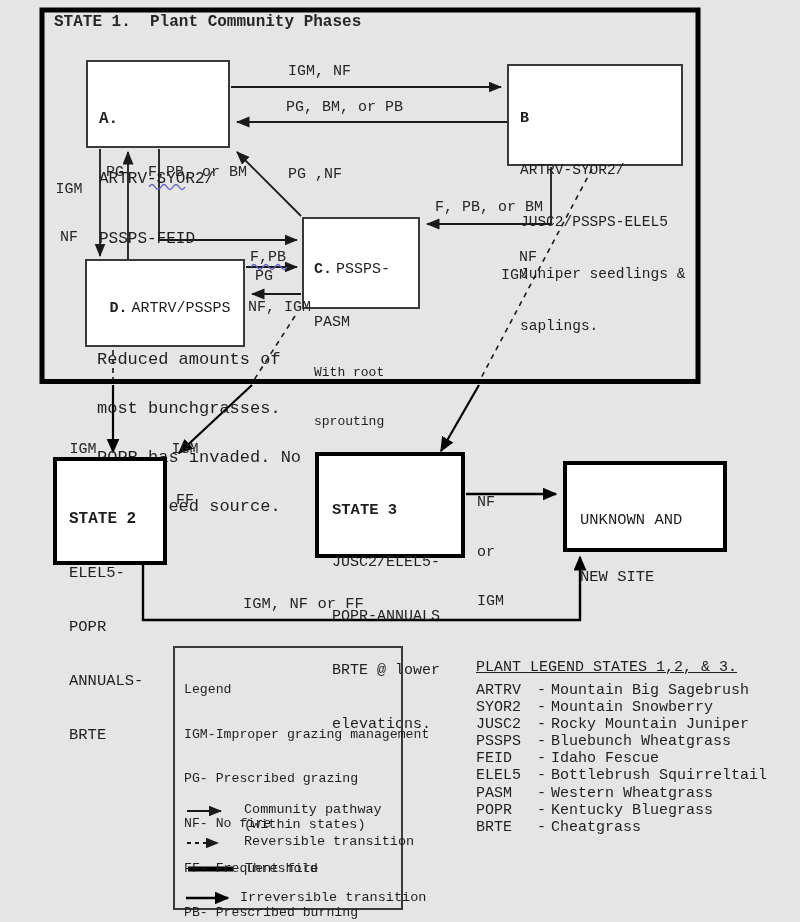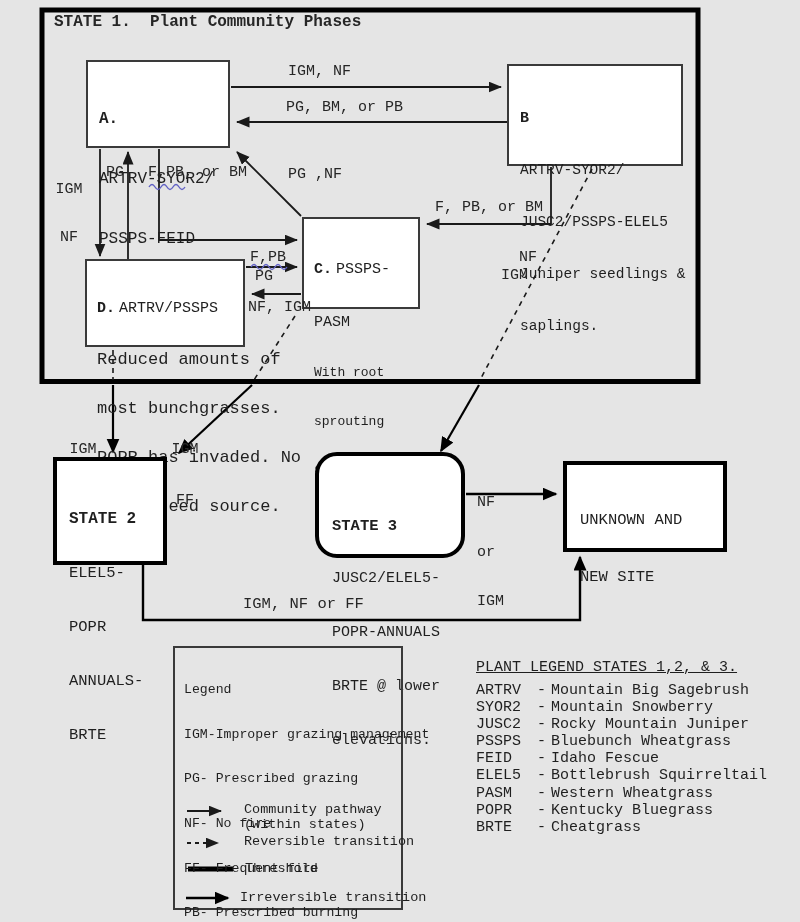--- a/index.html
+++ b/index.html
@@ -18,21 +18,21 @@
   .bx-b{padding:8px 0 0 11px;font-size:14.5px;line-height:17.3px;}
   .bx-b .hd{font-size:15px;line-height:19px;font-weight:bold;}
   .bx-c{padding:7px 12px 0 10px;font-size:15px;}
   .bx-c .nm{line-height:19px;}
   .bx-c .ds{font-size:13px;line-height:14.5px;}
   .bx-d{padding:6px 0 0 10px;font-size:15px;}
   .bx-d .hd{line-height:16.5px;}
   .bx-d .ds{font-size:17px;line-height:15.2px;}
   .st2{padding:13px 0 0 12px;font-size:15.5px;line-height:18px;}
   .st2 .hd{font-size:16px;font-weight:bold;line-height:18px;}
-  .st3{padding:26px 0 0 13px;font-size:15px;line-height:18px;border-radius:22px;}
+  .st3{padding:10px 0 0 13px;font-size:15px;line-height:18px;}
   .st3 .hd{font-size:15.5px;font-weight:bold;line-height:16px;}
   .unk{padding:8px 16px 0 13px;font-size:15.5px;line-height:19px;}
   .leglist{position:absolute;left:184px;top:653px;font-size:13.2px;line-height:14.9px;white-space:pre;}
   .legsym{position:absolute;font-size:13.5px;line-height:15px;white-space:pre;}
   .plants{position:absolute;left:476px;top:660px;font-size:15px;}
   .plants .ttl{text-decoration:underline;line-height:16px;margin-bottom:6px;white-space:pre;}
   .prow{display:flex;line-height:17.1px;white-space:pre;}
   .pcode{width:61px;}
   .pdash{width:14px;}
   .t155{font-size:15.5px;}
@@ -101,21 +101,21 @@
   </div>
 
   <div class="box bx-c" style="left:302px;top:217px;width:118px;height:92px;">
     <div class="nm"><span class="bid">C.</span><span>PSSPS-</span></div>
     <div class="nm">PASM</div>
     <div class="ds">With root</div>
     <div class="ds">sprouting</div>
     <div class="ds">shrubs.</div>
   </div>
 
-  <div class="box bx-d" style="left:85px;top:259px;width:160px;height:88px;">
+  <div class="box bx-d" style="left:85px;top:259px;width:160px;height:88px;text-align:center;">
     <div class="hd"><span class="bid">D.</span><span>ARTRV/PSSPS</span></div>
     <div class="ds">Reduced amounts of</div>
     <div class="ds">most bunchgrasses.</div>
     <div class="ds">POPR has invaded. No</div>
     <div class="ds">JUSC2 seed source.</div>
   </div>
 
   <div class="lbl" style="left:288px;top:64px;">IGM, NF</div>
   <div class="lbl" style="left:286px;top:100px;">PG, BM, or PB</div>
   <div class="lbl center" style="left:50px;top:150px;width:38px;">

